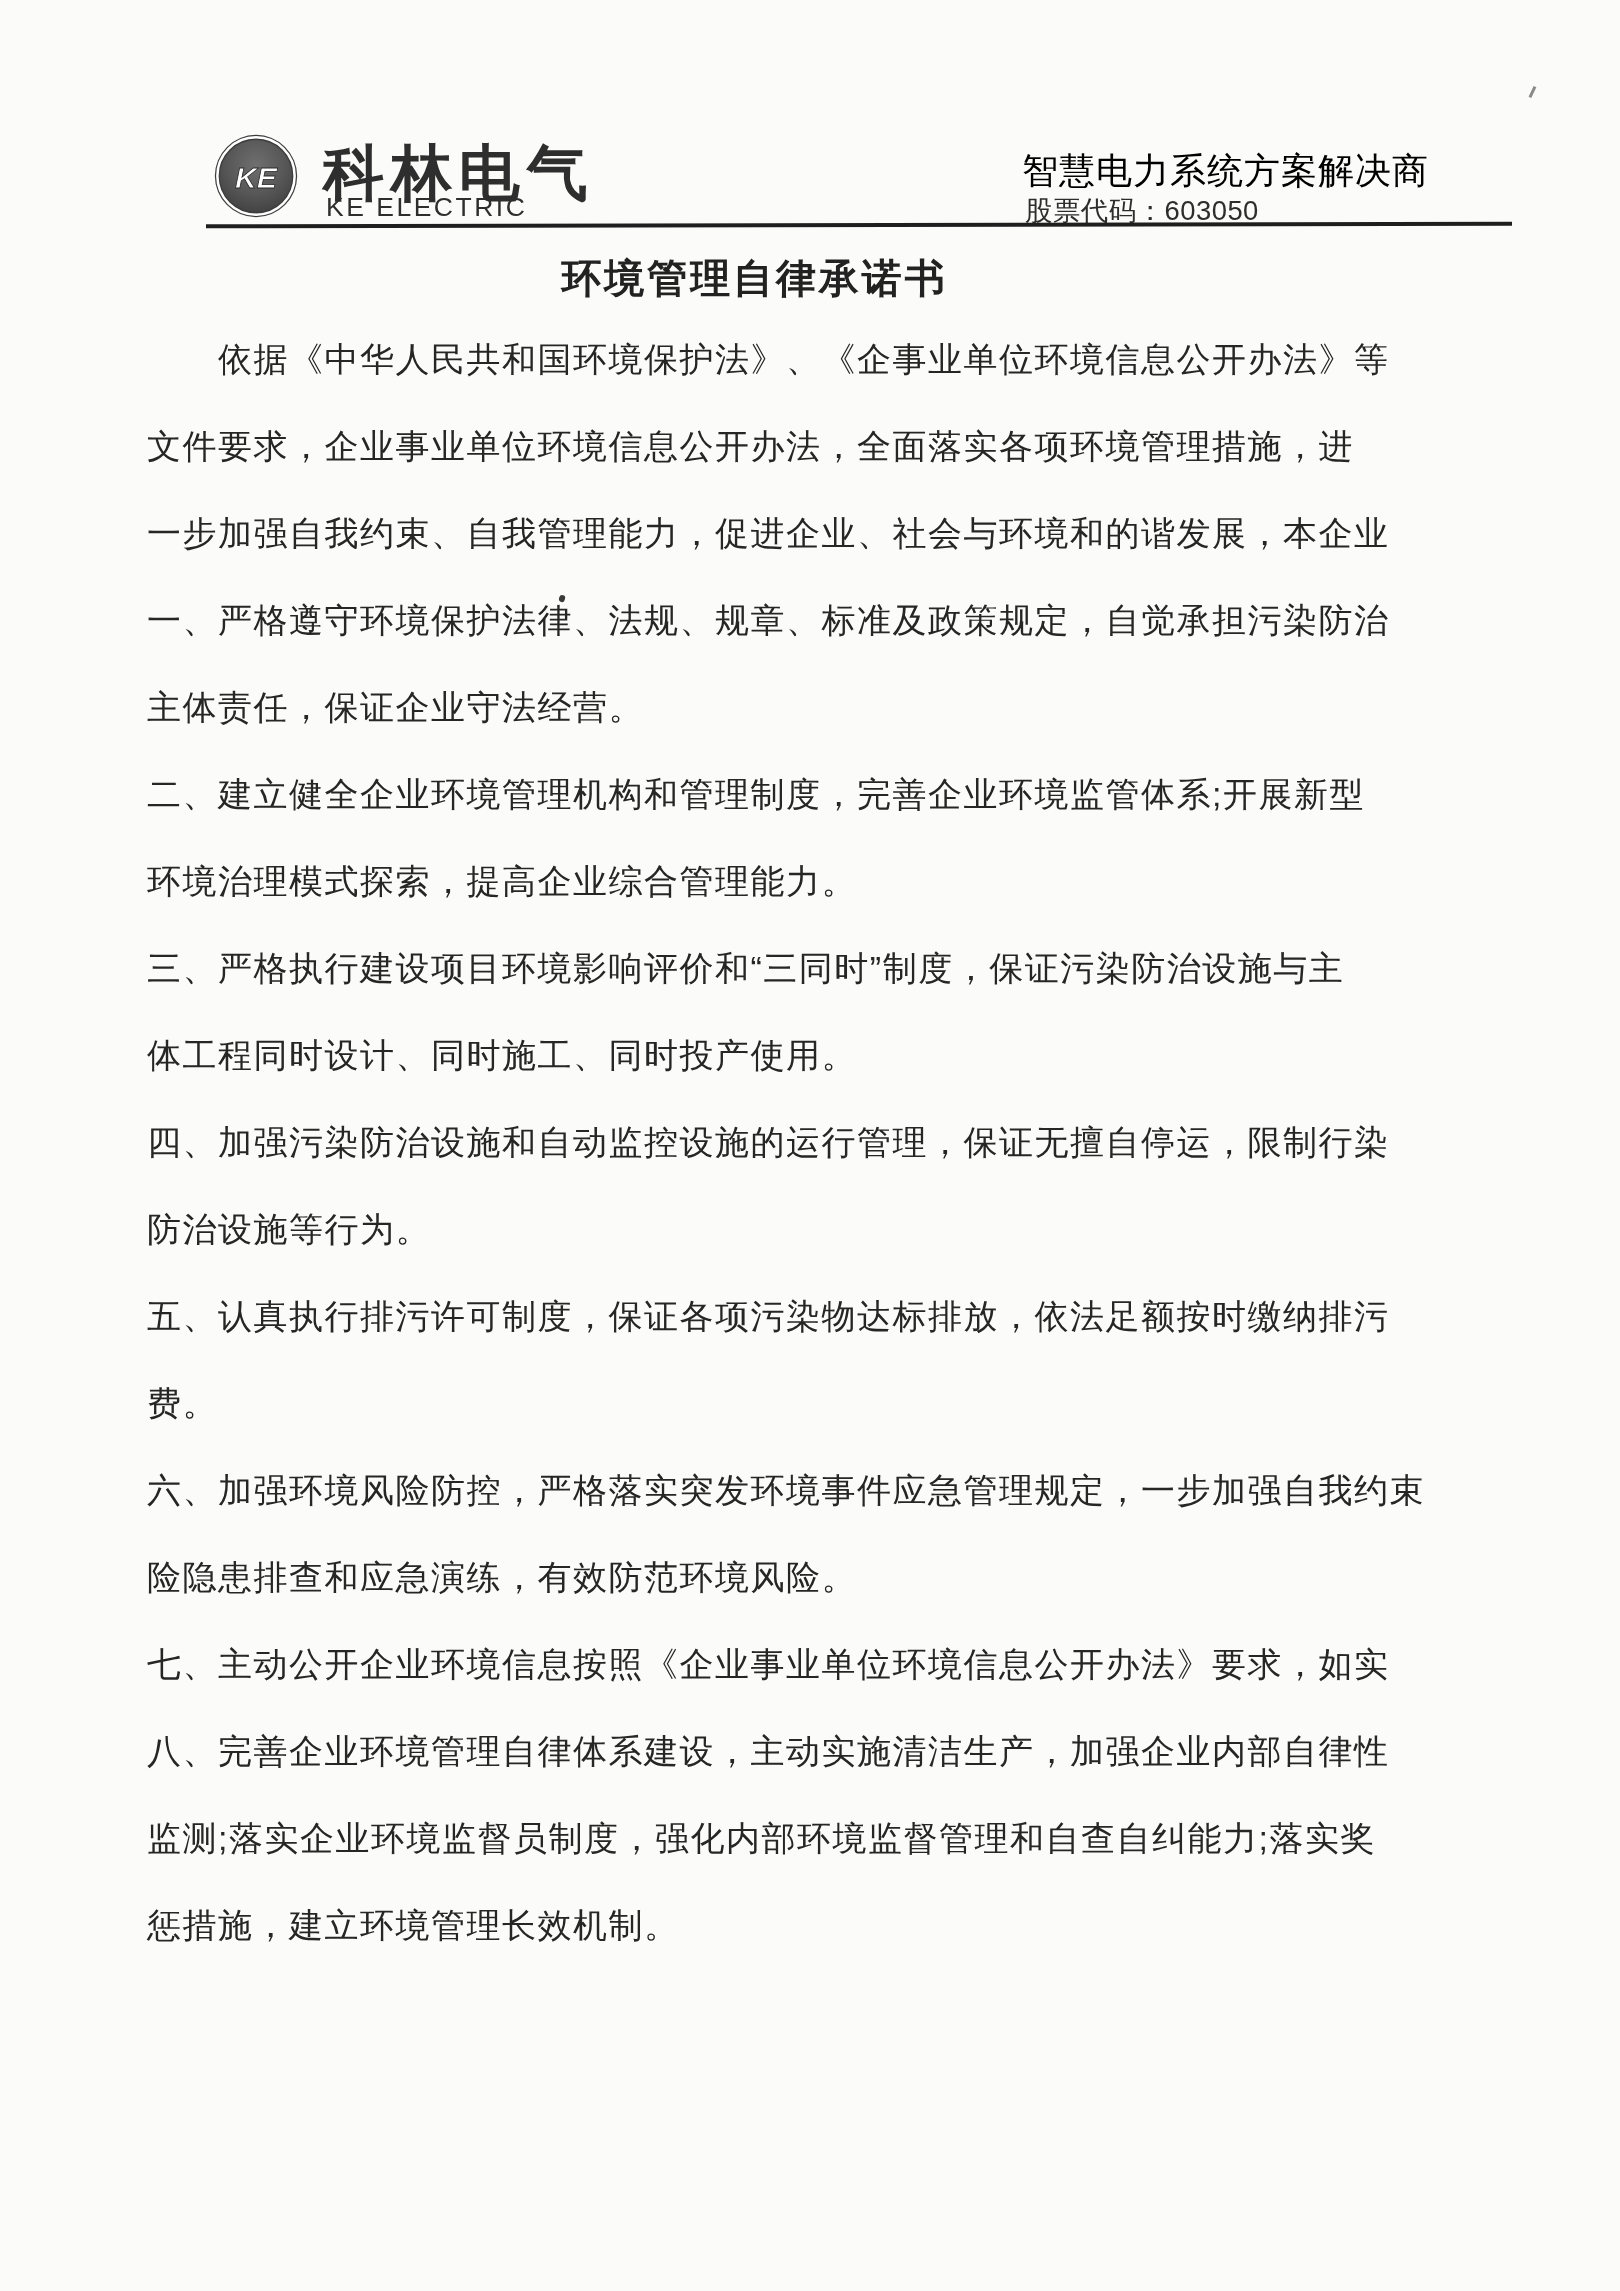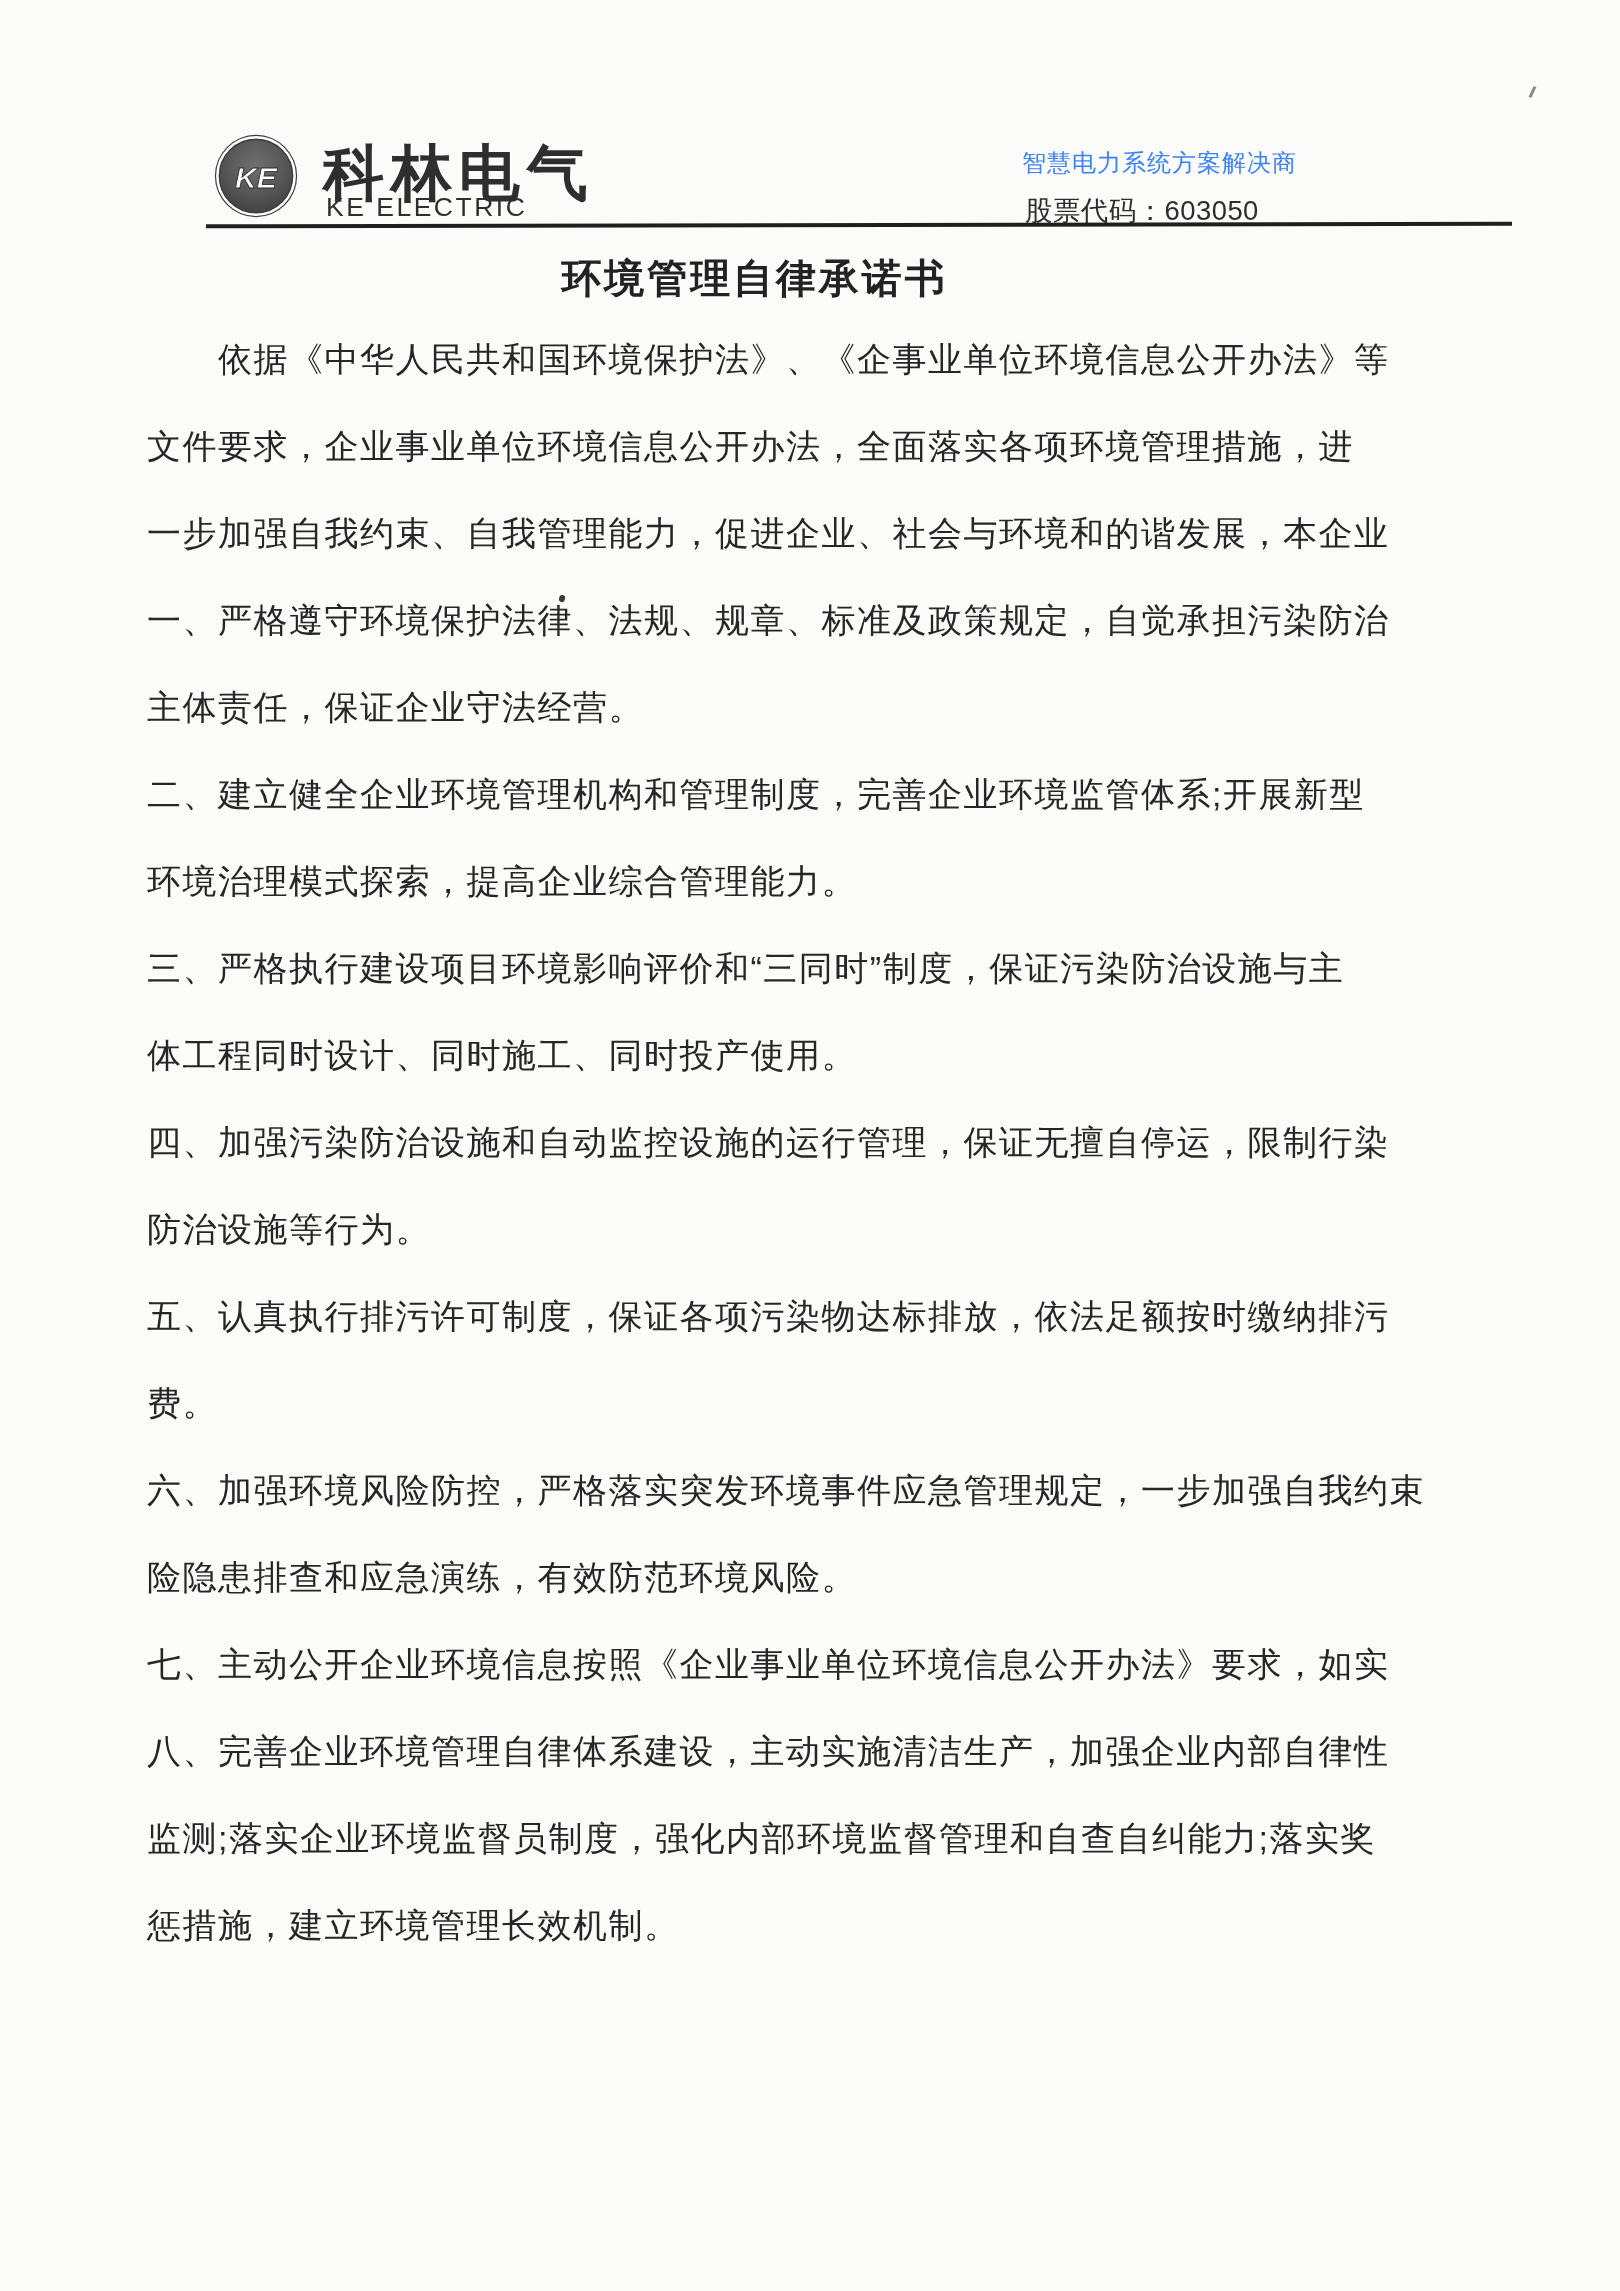--- a/index.html
+++ b/index.html
@@ -40,22 +40,22 @@
     top: 192px;
     font-size: 26.5px;
     font-weight: 400;
     letter-spacing: 2.5px;
     color: #2e2e2e;
   }
   .tagline {
     position: absolute;
     left: 1022px;
     top: 147px;
-    font-size: 24px;
-    color: #3b82f6;
+    font-size: 36px;
+    color: #000000;
     letter-spacing: 1px;
   }
   .stock-code {
     position: absolute;
     left: 1025px;
     top: 193px;
     font-size: 27.4px;
     color: #2d2d2d;
     letter-spacing: 0.5px;
     text-align: right;

